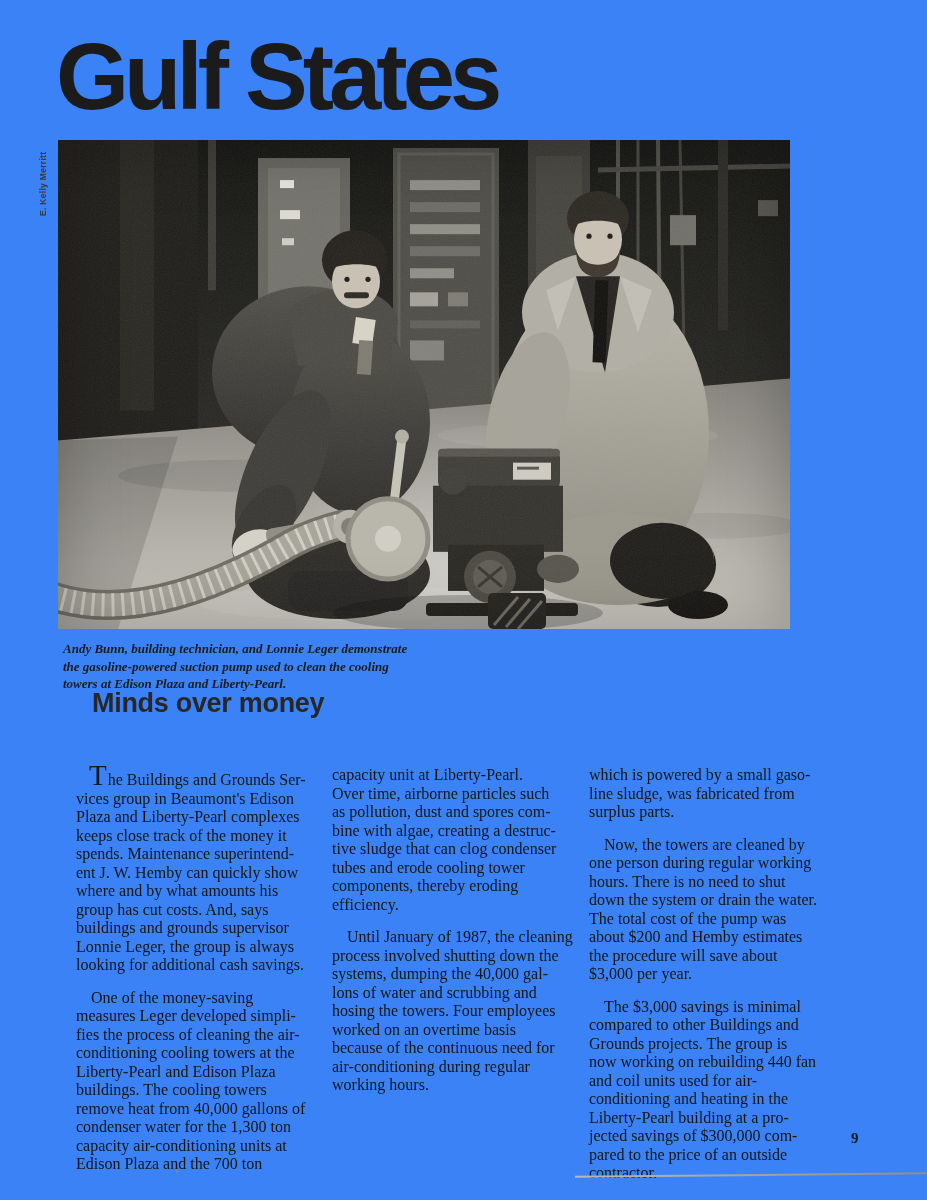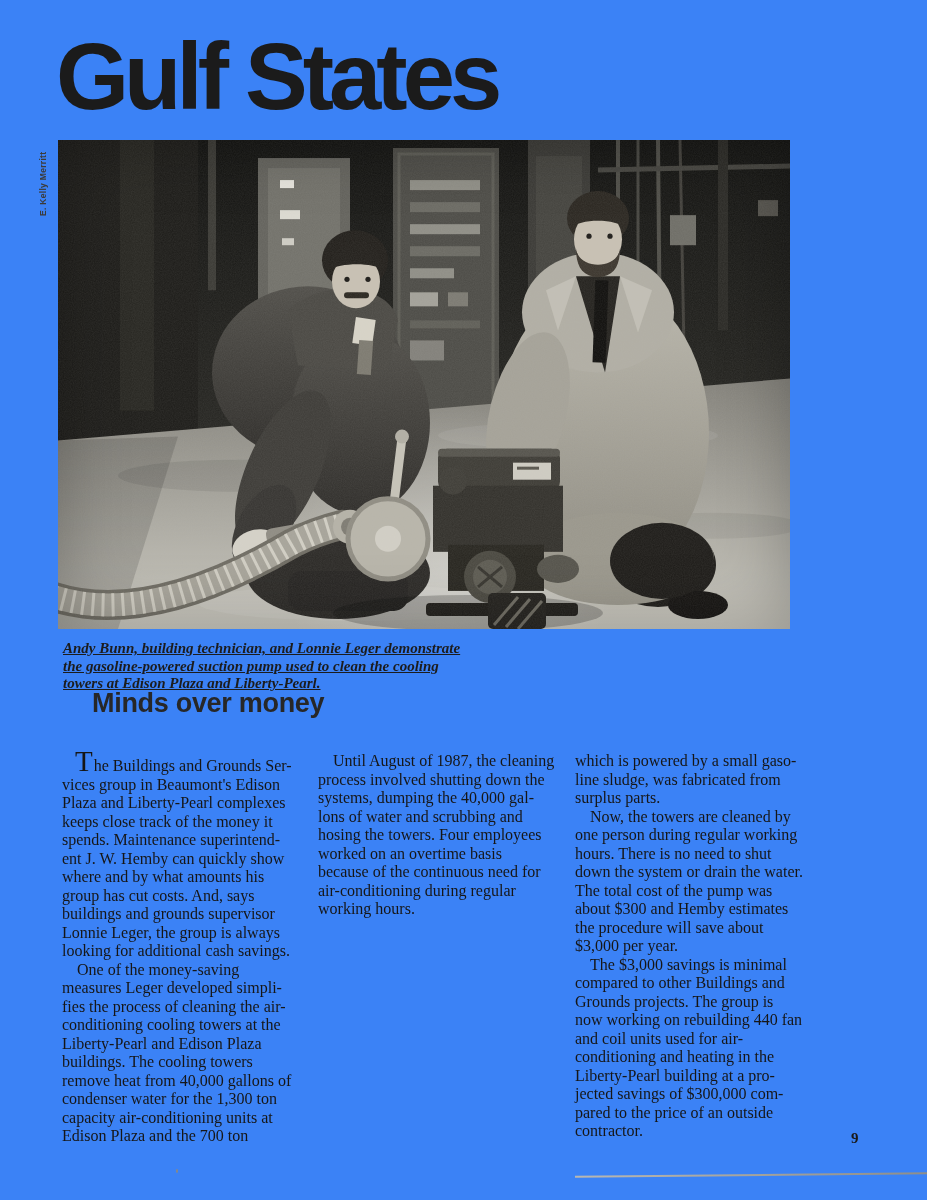--- a/index.html
+++ b/index.html
@@ -23,39 +23,39 @@
   .credit {
     position:absolute; left:38px; top:216px;
     transform:rotate(-90deg); transform-origin:0 0;
     font-family:"Liberation Sans", sans-serif;
     font-size:8.5px; font-weight:600; letter-spacing:.3px;
     color:#3c3b38; white-space:nowrap;
   }
   .caption {
     position:absolute; left:63px; top:640px; width:440px;
     font-style:italic; font-weight:700;
-    font-size:15px; line-height:17.5px;
-    white-space:pre; color:#1c1c1c;text-decoration:underline;
+    font-size:13px; line-height:17.5px;
+    white-space:pre; color:#1c1c1c;
   }
   .headline {
     position:absolute; left:60px; top:688px;
     font-family:"Liberation Sans", sans-serif;
     font-weight:700; font-size:27px; letter-spacing:-0.3px;
     color:#272727;
     margin-left:32px;
   }
   .col {
     position:absolute; top:752px; width:256px;
     font-size:16px; line-height:18.5px;
     color:#161616;
   }
   .col-1 { left:62px; }
   .col-2 { left:318px; }
   .col-3 { left:575px; }
-  .col p { margin:0; white-space:pre; }
+  .col p { margin:14px; white-space:pre; }
   .col p.indent { text-indent:15px; }
   .col p.lead { text-indent:13px; }
   .drop-t {
     font-size:29px; line-height:18.5px; font-weight:400;
     letter-spacing:1px;
   }
   .pre { white-space:pre; }
   .page-number {
     position:absolute; left:851px; top:1130px;
     font-weight:700; font-size:15px; color:#1a1a1a;
@@ -261,41 +261,49 @@
 conditioning cooling towers at the
 Liberty-Pearl and Edison Plaza
 buildings. The cooling towers
 remove heat from 40,000 gallons of
 condenser water for the 1,300 ton
 capacity air-conditioning units at
 Edison Plaza and the 700 ton</p>
   </div>
 
   <div class="col col-2">
-    <p class="indent">Until August of 1987, the cleaning
+    <p>capacity unit at Liberty-Pearl.
+Over time, airborne particles such
+as pollution, dust and spores com-
+bine with algae, creating a destruc-
+tive sludge that can clog condenser
+tubes and erode cooling tower
+components, thereby eroding
+efficiency.</p>
+    <p class="indent">Until January of 1987, the cleaning
 process involved shutting down the
 systems, dumping the 40,000 gal-
 lons of water and scrubbing and
 hosing the towers. Four employees
 worked on an overtime basis
 because of the continuous need for
 air-conditioning during regular
 working hours.</p>
   </div>
 
   <div class="col col-3">
     <p>which is powered by a small gaso-
 line sludge, was fabricated from
 surplus parts.</p>
     <p class="indent">Now, the towers are cleaned by
 one person during regular working
 hours. There is no need to shut
 down the system or drain the water.
 The total cost of the pump was
-about $300 and Hemby estimates
+about $200 and Hemby estimates
 the procedure will save about
 $3,000 per year.</p>
     <p class="indent">The $3,000 savings is minimal
 compared to other Buildings and
 Grounds projects. The group is
 now working on rebuilding 440 fan
 and coil units used for air-
 conditioning and heating in the
 Liberty-Pearl building at a pro-
 jected savings of $300,000 com-

